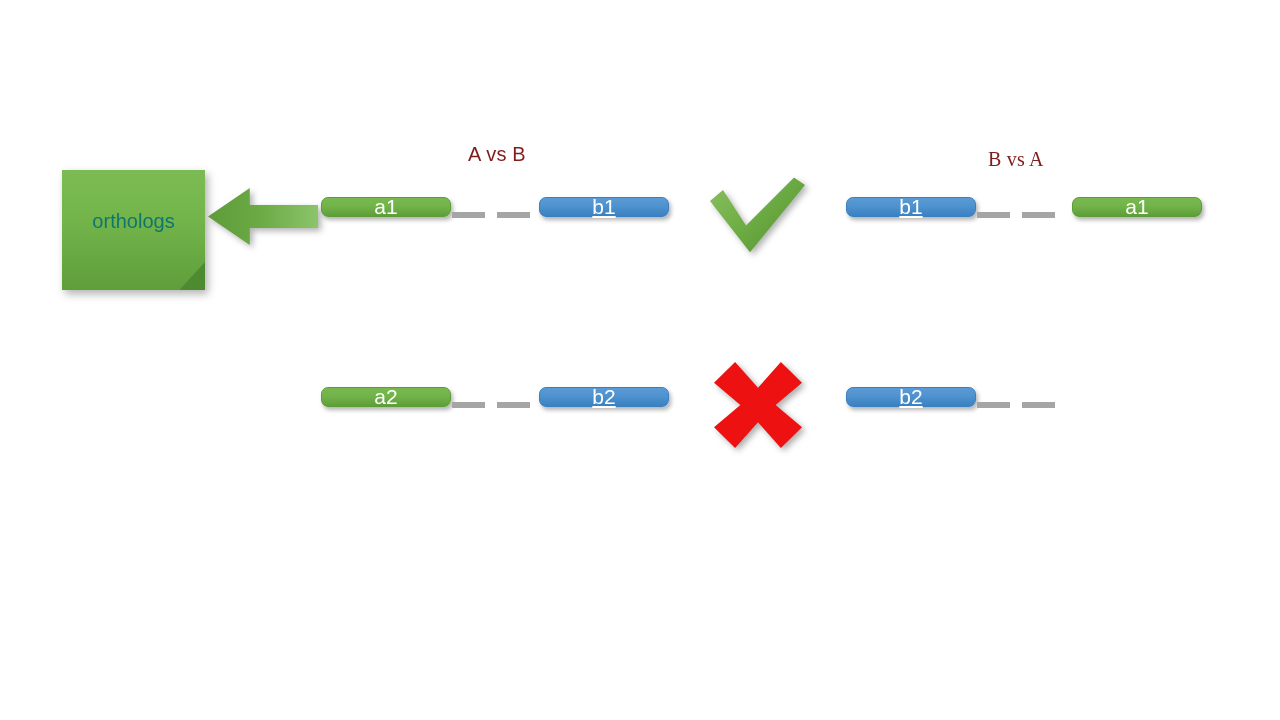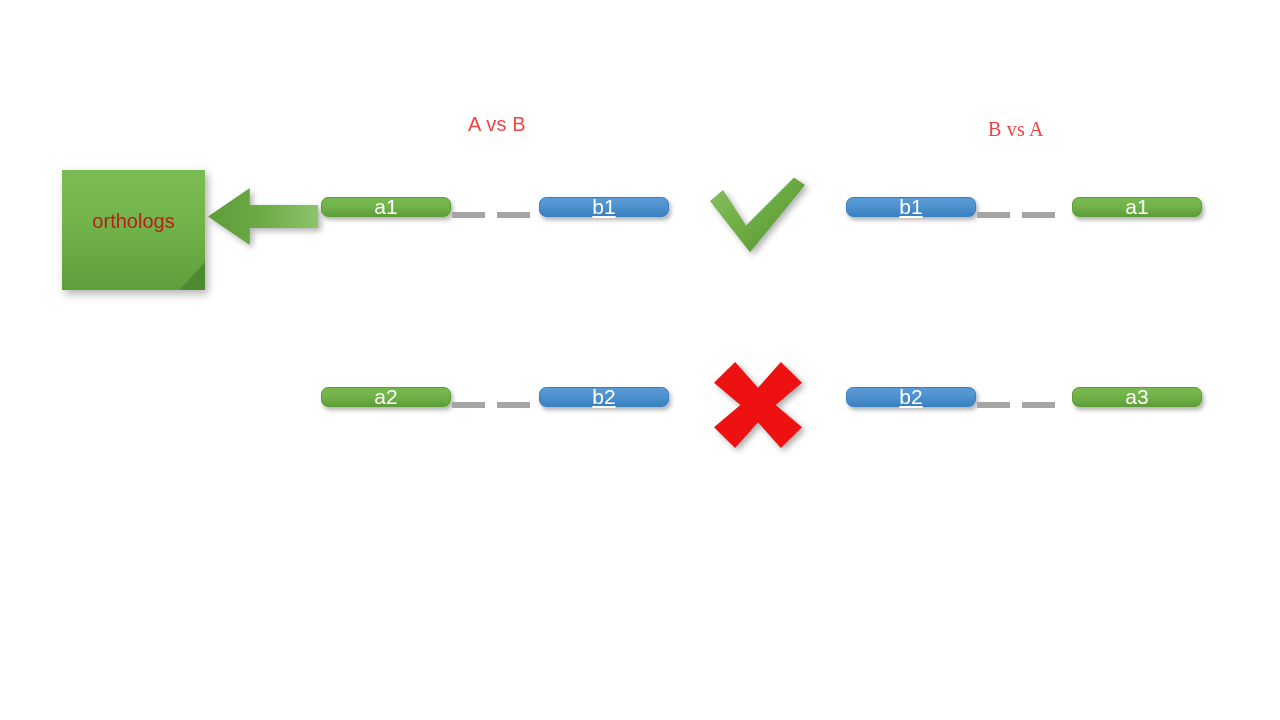--- a/index.html
+++ b/index.html
@@ -20,24 +20,25 @@
     position: absolute;
     inset: 0;
     width: 1280px;
     height: 720px;
   }
 
   
   .col-title {
     position: absolute;
     font-size: 20px;
-    color: #ef4444;
+    color: #7f1d1d;
     font-family: "Liberation Sans", sans-serif;
     white-space: nowrap;
     letter-spacing: 0.2px;
+    margin-top: 30px;
   }
   #title-ab { left: 468px; top: 113px; }
   #title-ba { left: 988px; top: 118px; font-family: Liberation Serif, serif; }
 
   
   .gene-box {
     position: absolute;
     width: 130px;
     height: 20px;
     border-radius: 7px;
@@ -91,21 +92,21 @@
     height: 28px;
     background: #4e8a2f;
     clip-path: polygon(100% 0, 100% 100%, 0 100%);
   }
   .note-label {
     position: absolute;
     left: 0;
     right: 0;
     top: 40px;
     text-align: center;
-    color: #b91c1c;
+    color: #0f766e;
     font-size: 20px;
     font-family: "Liberation Sans", sans-serif;
   }
 
   
   .big-arrow {
     position: absolute;
     left: 208px;
     top: 188px;
     width: 110px;
@@ -192,15 +193,14 @@
   <div class="dash" style="left:497px; top:402px;"></div>
   <div class="gene-box blue" style="left:539px; top:387px;">b2</div>
 
   <div class="xmark">
     <div class="xmark-shape"></div>
   </div>
 
   <div class="gene-box blue" style="left:846px; top:387px;">b2</div>
   <div class="dash" style="left:977px; top:402px;"></div>
   <div class="dash" style="left:1022px; top:402px;"></div>
-  <div class="gene-box green" style="left:1072px; top:387px;">a3</div>
 
 </div>
 
 </body></html>

